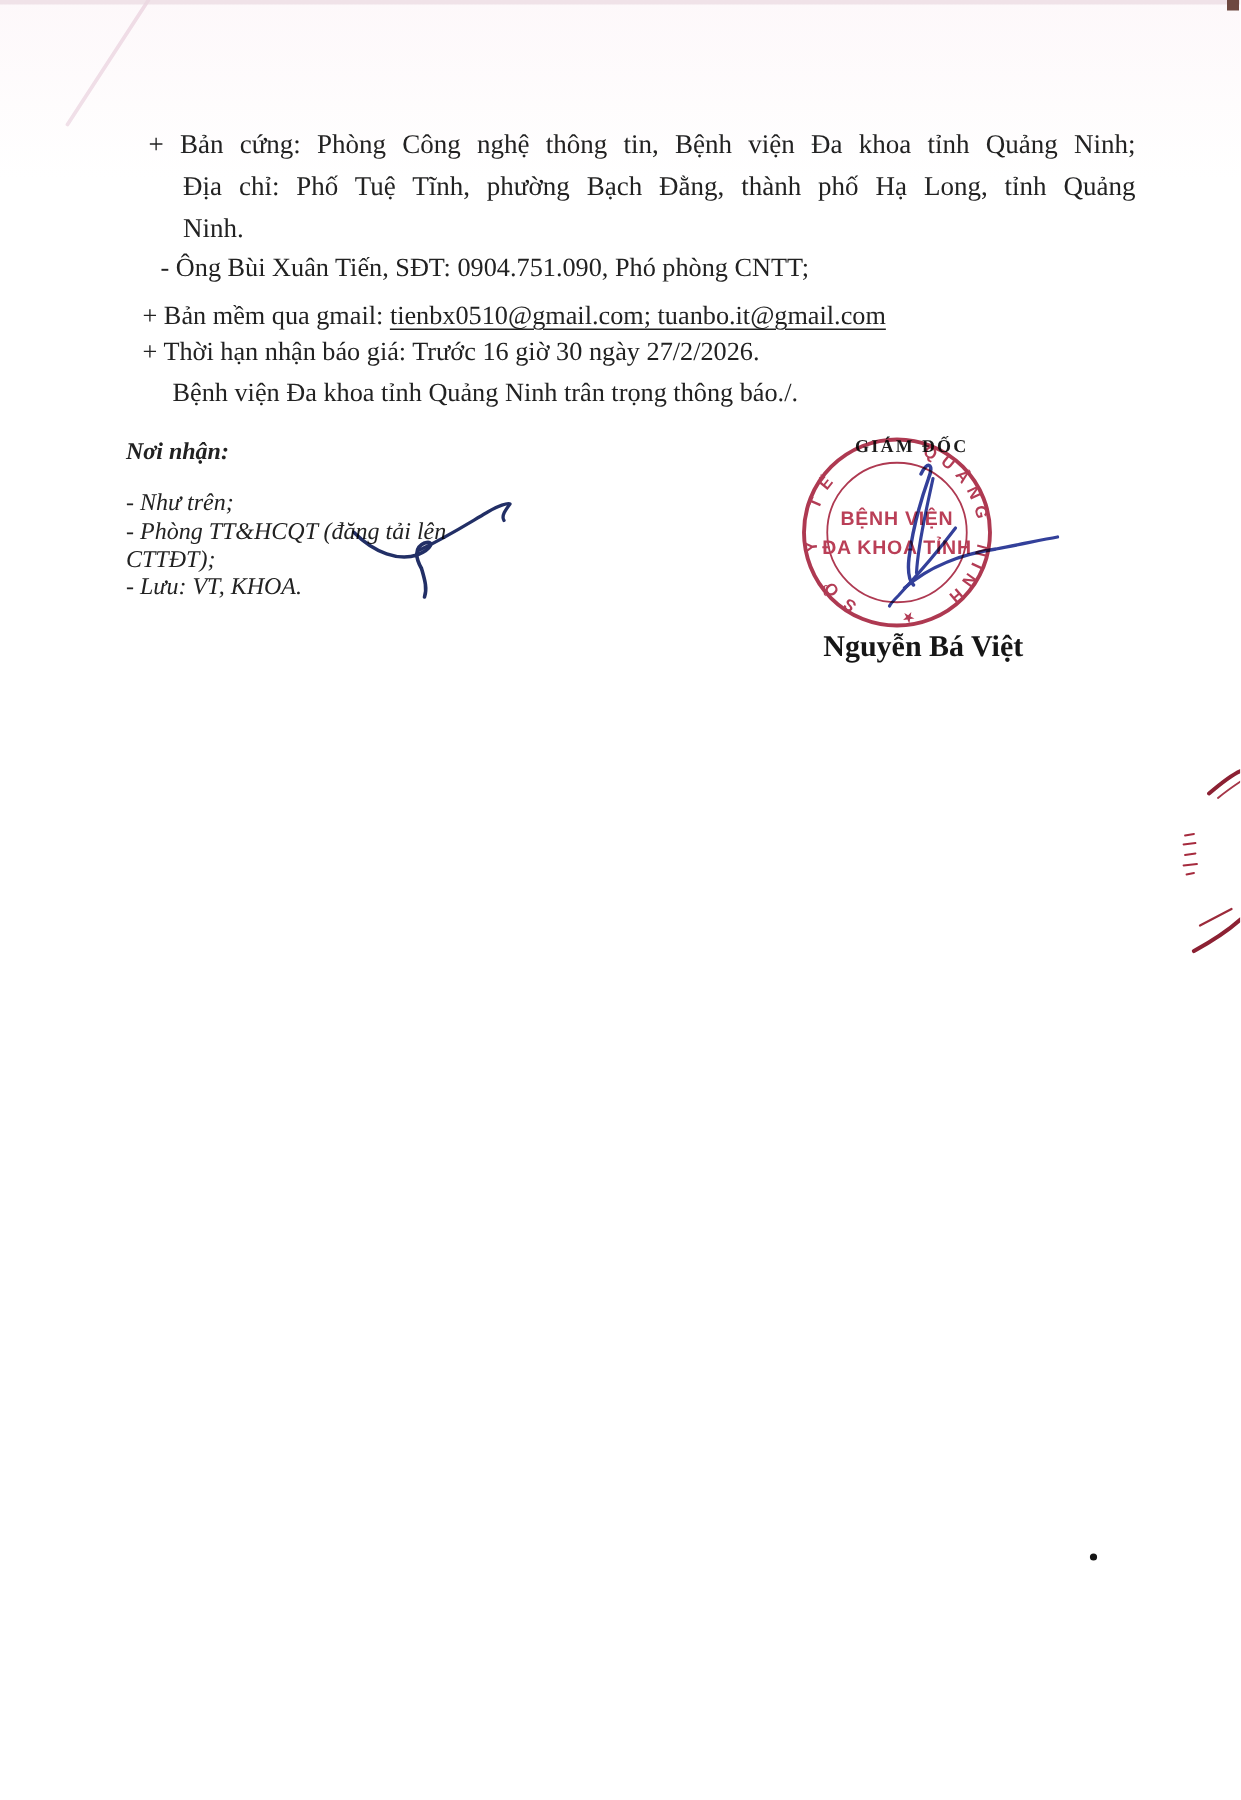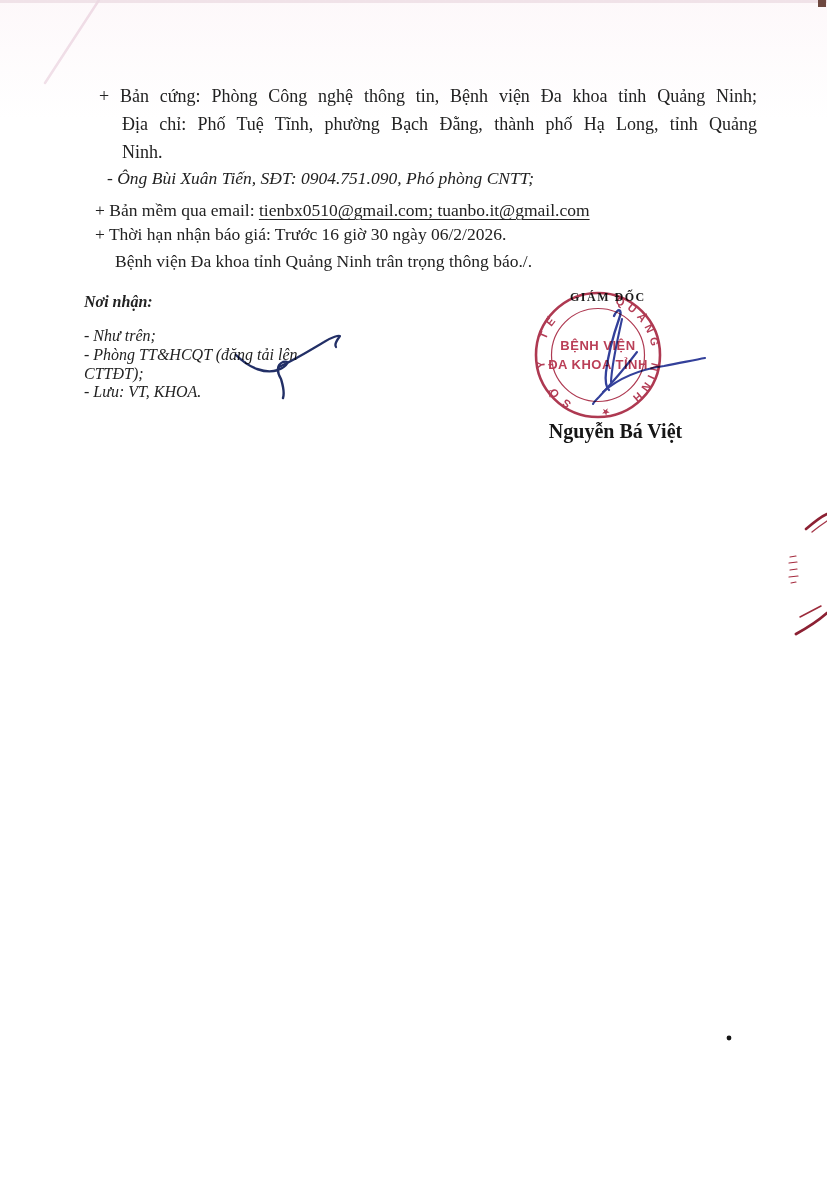--- a/index.html
+++ b/index.html
@@ -7,21 +7,21 @@
     position:relative;width:827px;height:1200px;overflow:hidden;
     background:linear-gradient(180deg,#fdf8fa 0%,#ffffff 10%);
     font-family:"Liberation Serif","DejaVu Serif",serif;
     color:#222222;
   }
   .paraline{position:absolute;white-space:nowrap;font-size:18px;line-height:28px;}
   .pl1{left:99px;top:82px;width:658px;white-space:normal;text-align:justify;text-align-last:justify;}
   .pl2{left:122px;top:110px;width:635px;white-space:normal;text-align:justify;text-align-last:justify;}
   .pl3{left:122px;top:138px;}
   .line{position:absolute;white-space:nowrap;font-size:17.5px;}
-  .contact{left:107px;top:168px;font-style:italic;}
+  .contact{left:107px;top:168px;}
   .email{left:95px;top:200px;}
   .email .ul{text-decoration:underline;text-underline-offset:3px;text-decoration-thickness:1.4px;}
   .deadline{left:95px;top:224px;}
   .closing{left:115px;top:251px;}
   .recipients{position:absolute;left:84px;top:293px;}
   .rhead{font-size:16px;font-weight:bold;font-style:italic;margin-bottom:16px;}
   .ritem{font-size:16px;line-height:18.8px;font-style:italic;}
   .director{position:absolute;left:570px;top:290px;font-size:12px;font-weight:bold;letter-spacing:1.5px;color:#1c1c1c;}
   .signername{position:absolute;left:538px;top:420px;width:155px;text-align:center;font-size:20px;font-weight:bold;color:#161616;}
   .stamp{position:absolute;left:530px;top:287px;width:136px;height:136px;mix-blend-mode:multiply;opacity:0.93;}
@@ -40,23 +40,23 @@
 <body>
 
 <div class="page">
 
   <div class="paraline pl2">Địa chỉ: Phố Tuệ Tĩnh, phường Bạch Đằng, thành phố Hạ Long, tỉnh Quảng</div>
   <div class="paraline pl1">+ Bản cứng: Phòng Công nghệ thông tin, Bệnh viện Đa khoa tỉnh Quảng Ninh;</div>
   <div class="paraline pl3">Ninh.</div>
 
   <div class="line contact">-  Ông Bùi Xuân Tiến, SĐT: 0904.751.090, Phó phòng CNTT;</div>
 
-  <div class="line email"><span>+  Bản mềm qua email: </span><span class="ul">tienbx0510@gmail.com; tuanbo.it@gmail.com</span></div>
+  <div class="line email"><span>+  Bản mềm qua gmail: </span><span class="ul">tienbx0510@gmail.com; tuanbo.it@gmail.com</span></div>
 
-  <div class="line deadline">+  Thời hạn nhận báo giá: Trước 16 giờ 30 ngày 06/2/2026.</div>
+  <div class="line deadline">+  Thời hạn nhận báo giá: Trước 16 giờ 30 ngày 27/2/2026.</div>
   <div class="line closing">Bệnh viện Đa khoa tỉnh Quảng Ninh trân trọng thông báo./.</div>
 
   <div class="recipients">
     <div class="rhead">Nơi nhận:</div>
     <div class="ritem">- Như trên;</div>
     <div class="ritem">- Phòng TT&amp;HCQT (đăng tải lên</div>
     <div class="ritem">CTTĐT);</div>
     <div class="ritem">- Lưu: VT, KHOA.</div>
   </div>
 

